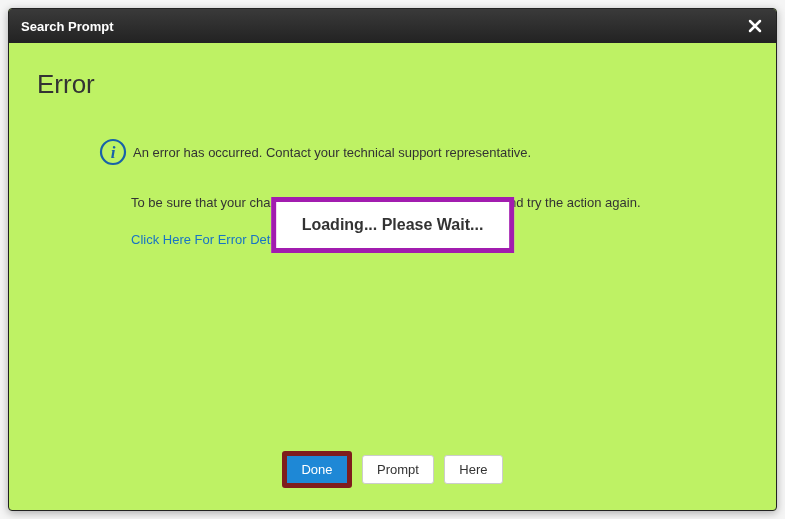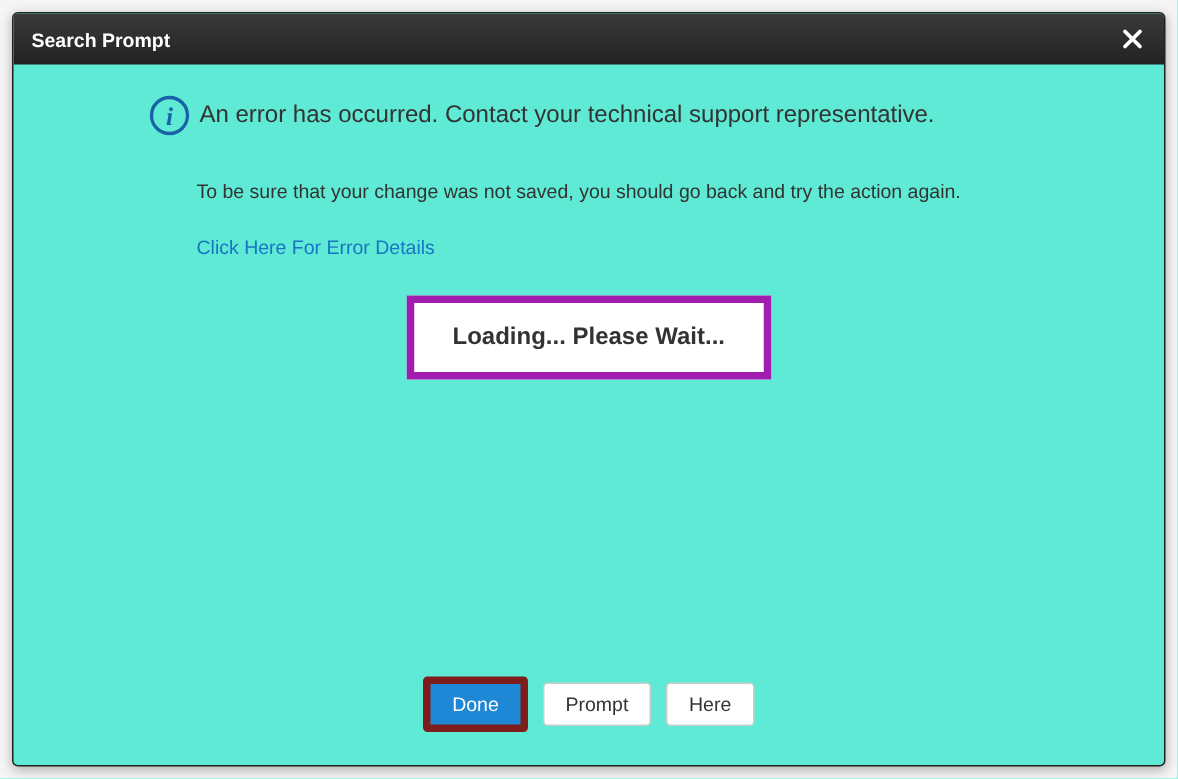--- a/index.html
+++ b/index.html
@@ -14,21 +14,21 @@
       height: 519px;
       overflow: hidden;
       position: relative;
     }
     .modal {
       position: absolute;
       top: 8px;
       left: 8px;
       right: 8px;
       bottom: 8px;
-      background: #5eead4;
+      background: #bef264;
       border: 1px solid #222;
       border-radius: 4px;
       overflow: hidden;
       display: flex;
       flex-direction: column;
       box-shadow: 0 2px 8px rgba(0,0,0,0.3);
     }
     .modal-header {
       background: #2b2b2b;
       background: linear-gradient(to bottom, #3a3a3a 0%, #222 100%);
@@ -74,21 +74,21 @@
       margin-left: 62px;
       margin-bottom: 28px;
     }
     .info-icon {
       width: 28px;
       height: 28px;
       flex-shrink: 0;
       margin-right: 6px;
     }
     .error-summary-text {
-      font-size: 16px;
+      font-size: 13px;
       color: #333;
       text-align: right;
     }
     .error-detail {
       margin-left: 94px;
       margin-right: 40px;
       font-size: 13px;
       color: #333;
       line-height: 1.35;
       max-width: 560px;
@@ -145,20 +145,21 @@
   <div class="modal-header">
     <span class="modal-title">Search Prompt</span>
     <span class="close-btn">
       <svg viewBox="0 0 14 14">
         <path d="M2 2 L12 12 M12 2 L2 12" stroke="#fff" stroke-width="2.5" stroke-linecap="round"></path>
       </svg>
     </span>
   </div>
 
   <div class="modal-body">
+    <h1 class="error-heading">Error</h1>
 
     <div class="error-summary">
       <svg class="info-icon" viewBox="0 0 28 28">
         <circle cx="14" cy="14" r="12" fill="none" stroke="#1862a8" stroke-width="2.2"></circle>
         <text x="14" y="20" text-anchor="middle" font-family="Georgia, serif" font-style="italic" font-weight="bold" font-size="17" fill="#1862a8">i</text>
       </svg>
       <span class="error-summary-text">An error has occurred. Contact your technical support representative.</span>
     </div>
 
     <div class="error-detail">To be sure that your change was not saved, you should go back and try the action again.</div>

